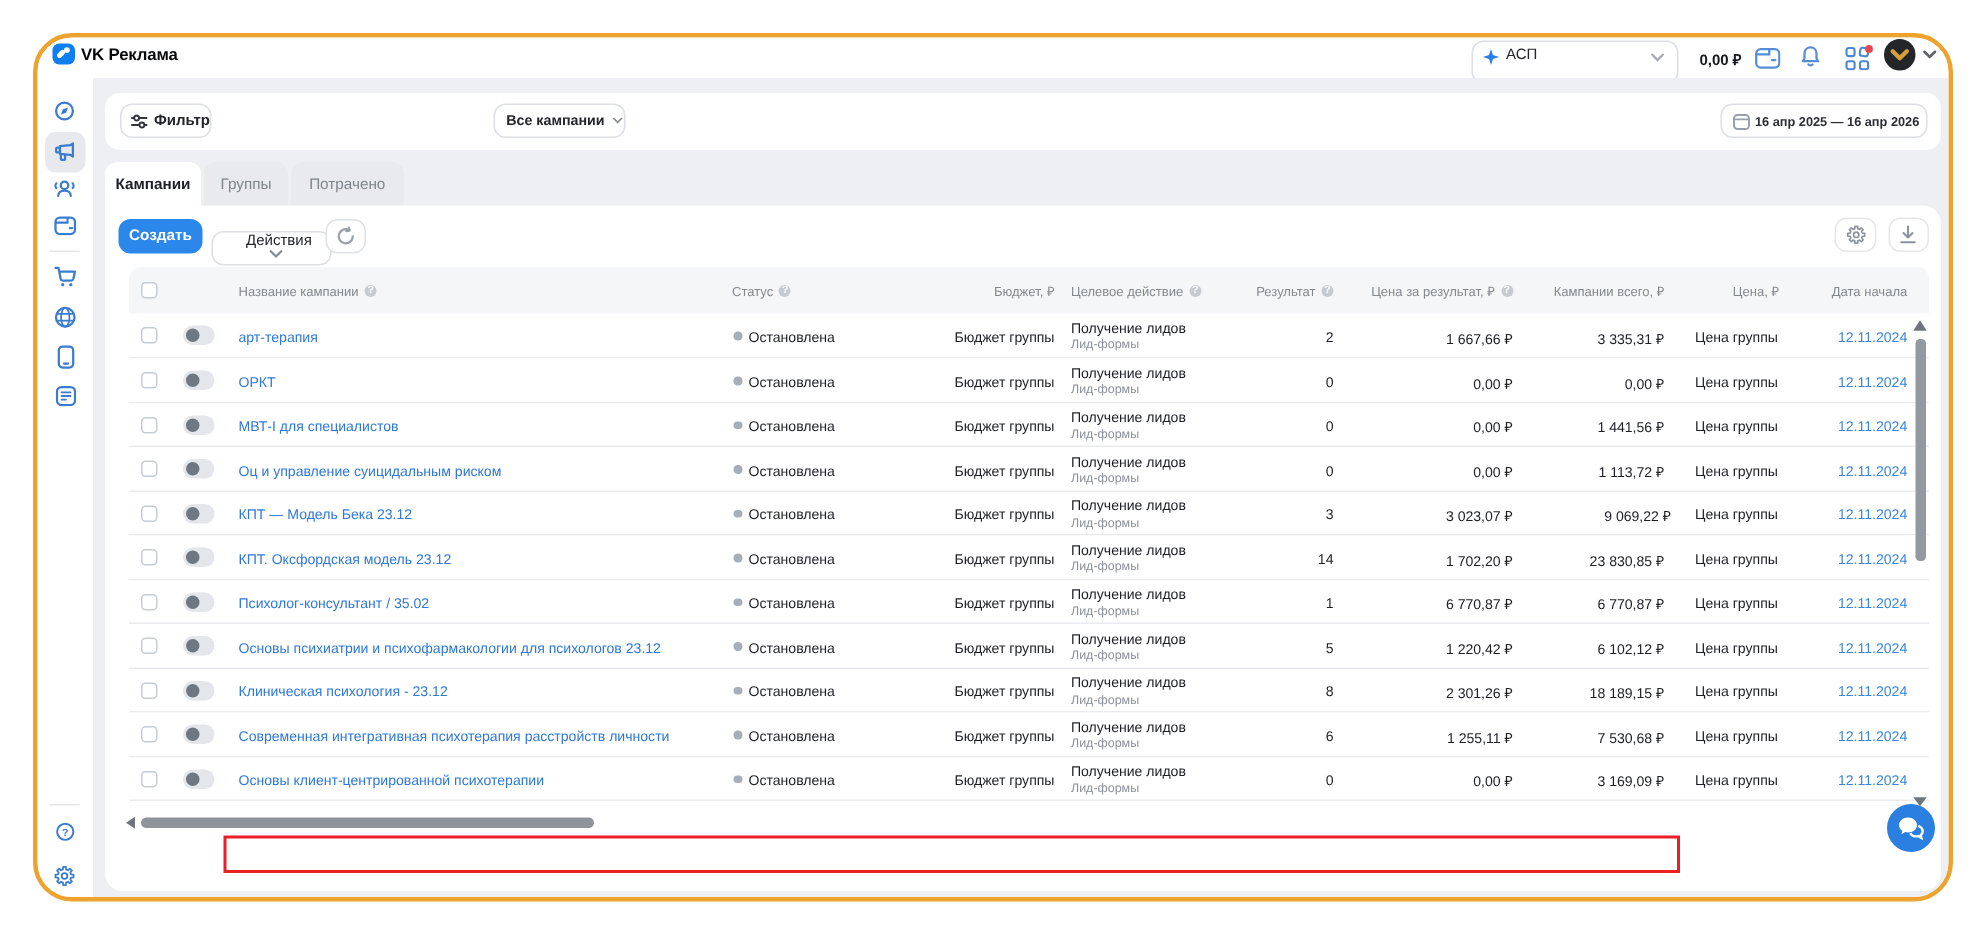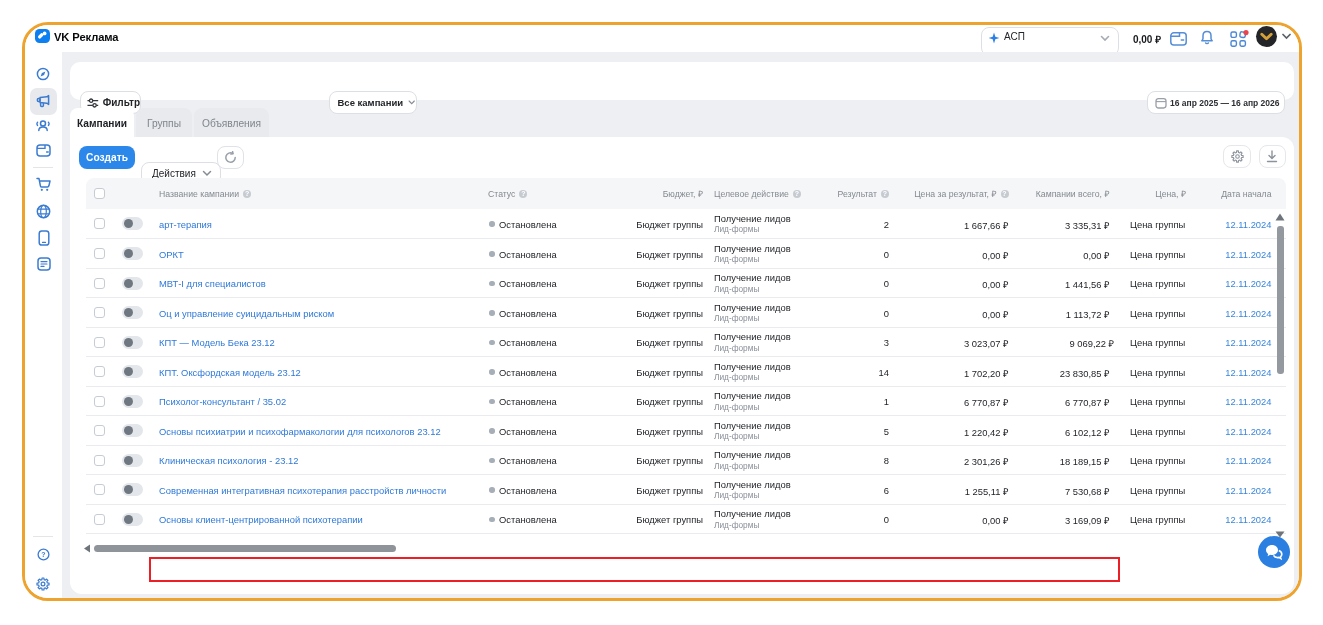--- a/index.html
+++ b/index.html
@@ -13,38 +13,38 @@
 .money { position:absolute; right:138px; top:6.5px; font-size:10px; font-weight:bold; color:#16181c; }
 .avatar { position:absolute; left:1231px; top:1px; width:21px; height:21px; border-radius:50%; background:#242529; }
 
 .sb { position:absolute; left:0; top:27px; width:37px; height:546px; background:#fff; }
 .sbactive { position:absolute; left:5px; top:36px; width:27px; height:27px; border-radius:7px; background:#e7e9ed; }
 .sbdiv { position:absolute; left:8px; width:20px; height:1px; background:#e3e5e9; }
 
 .content { position:absolute; left:37px; top:27px; width:1237px; height:546px; background:#edeff2; }
 
 .fcard { position:absolute; left:70px; top:62px; width:1224px; height:38px; border-radius:10px; background:#fff; }
-.btn { position:absolute; height:23px; border:1px solid #dcdfe4; border-radius:8px; background:#fff; display:flex; align-items:center; white-space:nowrap;margin-top:22px; }
+.btn { position:absolute; height:23px; border:1px solid #dcdfe4; border-radius:8px; background:#fff; display:flex; align-items:center; white-space:nowrap; }
 .fbtn { left:80px; top:69px; width:61px; }
 .fbtn b { font-size:10px; color:#232529; margin-left:4px; }
 .search { position:absolute; left:149.5px; top:69px; width:169px; height:23px; border-radius:8px; background:#eef0f3; display:flex; align-items:center; }
 .search span { font-size:10px; color:#939aa3; margin-left:5px; white-space:nowrap; }
 .allc { left:328.5px; top:69px; width:88px; }
 .allc b { font-size:9.5px; color:#232529; margin-left:8px; }
 .dateb { left:1147px; top:69px; width:138px; }
 .dateb b { font-size:8.5px; color:#2c2e33; margin-left:3px; letter-spacing:0; }
 
 .tab { position:absolute; top:108px; height:30px; border-radius:8px 8px 0 0; font-size:10.2px; display:flex; align-items:center; justify-content:center; }
 .tab1 { left:70px; width:64px; background:#fff; font-weight:bold; color:#1d1f24; }
 .tab2 { left:136px; width:56px; background:#e8eaed; color:#7f858d; }
 .tab3 { left:194px; width:75px; background:#e8eaed; color:#7f858d; }
 
 .bigcard { position:absolute; left:70px; top:137px; width:1224px; height:457px; border-radius:0 12px 12px 12px; background:#fff; }
 .create { position:absolute; left:79px; top:146px; width:56px; height:23px; border-radius:8px; background:#2b87e9; color:#fff; font-size:10.2px; font-weight:bold; display:flex; align-items:center; justify-content:center; }
-.actions { left:141px; top:140px; width:80px; }
+.actions { left:141px; top:154px; width:80px;flex-direction:column; }
 .actions span { font-size:10px; color:#232529; margin-left:10px; }
 .iconbtn { position:absolute; top:146px; height:23px; border:1px solid #dfe2e6; border-radius:8px; background:#fff; display:flex; align-items:center; justify-content:center; }
 
 .thead { position:absolute; left:86px; top:177.5px; width:1200px; height:32px; border-radius:8px 8px 0 0; background:#f5f6f8; }
 .hcell { position:absolute; top:0; height:32px; display:flex; align-items:center; font-size:8.7px; color:#84898f; white-space:nowrap; gap:4px; }
 .qi { display:inline-block; width:8px; height:8px; border-radius:50%; background:#c6cbd2; color:#fff; font-size:7px; font-weight:bold; text-align:center; line-height:8px; }
 .row { position:absolute; left:86px; width:1200px; height:29.55px; background:#fff; border-bottom:1px solid #e9ebee; }
 .row .cb { position:absolute; width:11px; height:11px; border:1px solid #c6ccd4; border-radius:3px; background:#fff; }
 .cb2 { position:absolute; width:11px; height:11px; border:1px solid #c6ccd4; border-radius:3px; background:#fff; }
 .tgl { position:absolute; width:21px; height:13px; border-radius:7px; background:#e3e6ea; }
@@ -182,21 +182,21 @@
  </div>
  <div class="btn dateb">
    <svg width="12" height="12" viewBox="0 0 12 12" style="margin-left:7px">
         <rect x="1" y="1.6" width="10" height="9.4" rx="2.4" fill="none" stroke="#9aa0a7" stroke-width="1.3"></rect>
         <path d="M1 4.6 L11 4.6" stroke="#9aa0a7" stroke-width="1.1"></path>
       </svg>
    <b>16 апр 2025 — 16 апр 2026</b>
  </div>
  <div class="tab tab1">Кампании</div>
  <div class="tab tab2">Группы</div>
- <div class="tab tab3">Объявления</div>
+ <div class="tab tab3">Потрачено</div>
  <div class="bigcard"></div>
  <div class="create">Создать</div>
  <div class="btn actions">
    <span>Действия</span>
    <svg width="10" height="7" viewBox="0 0 10 7" style="margin-left:6px">
         <path d="M1.5 1.5 L5 5 L8.5 1.5" stroke="#858b93" stroke-width="1.5" fill="none" stroke-linecap="round"></path>
       </svg>
  </div>
  <div class="iconbtn" style="left:217px;width:27px;">
    <svg width="13" height="13" viewBox="0 0 13 13">

